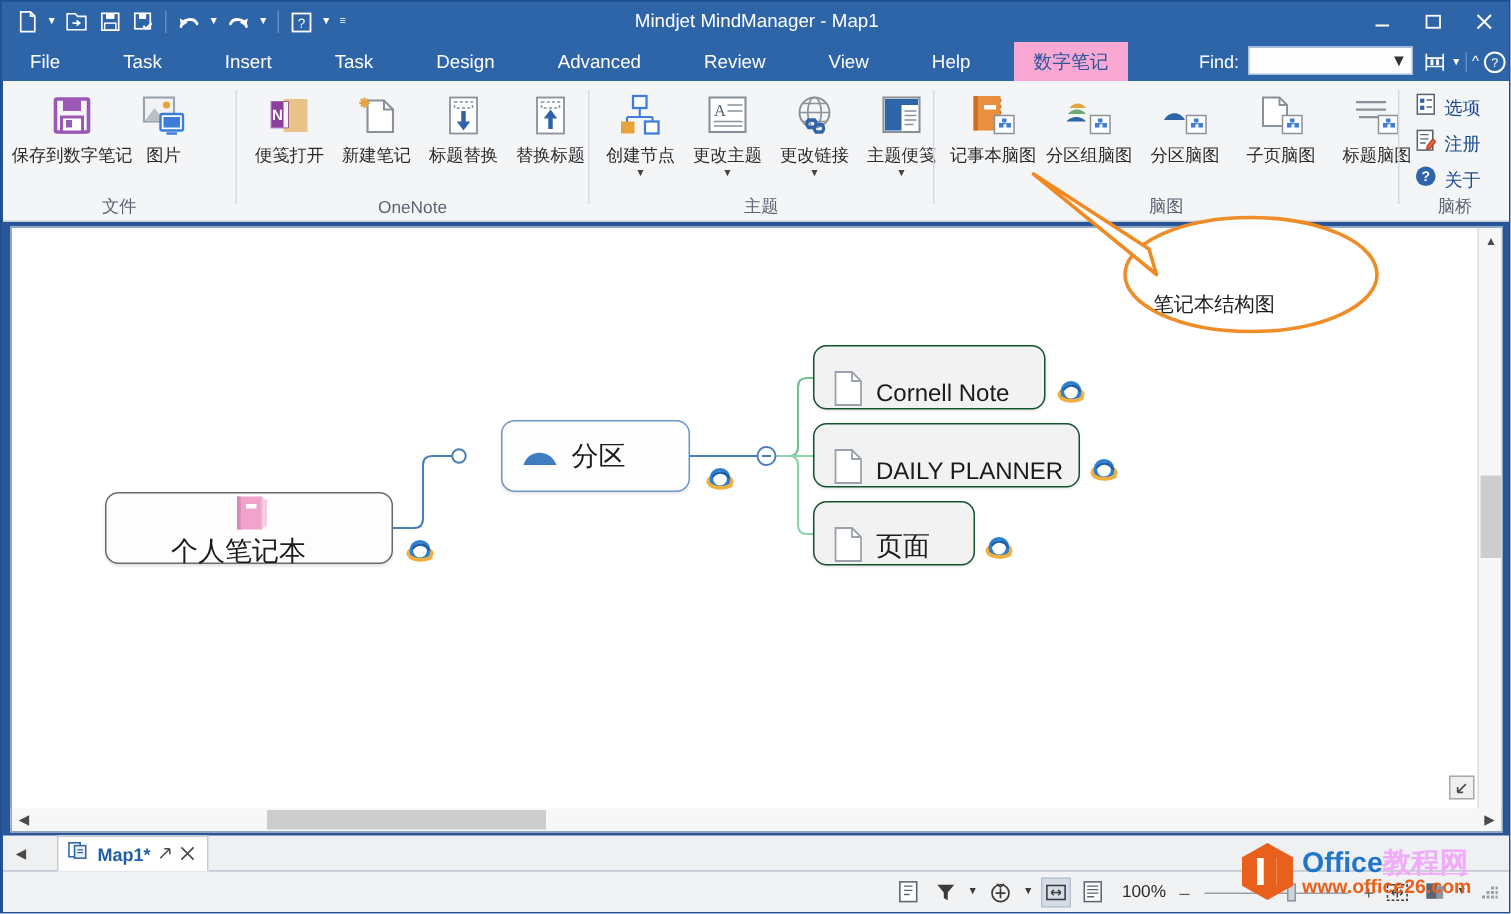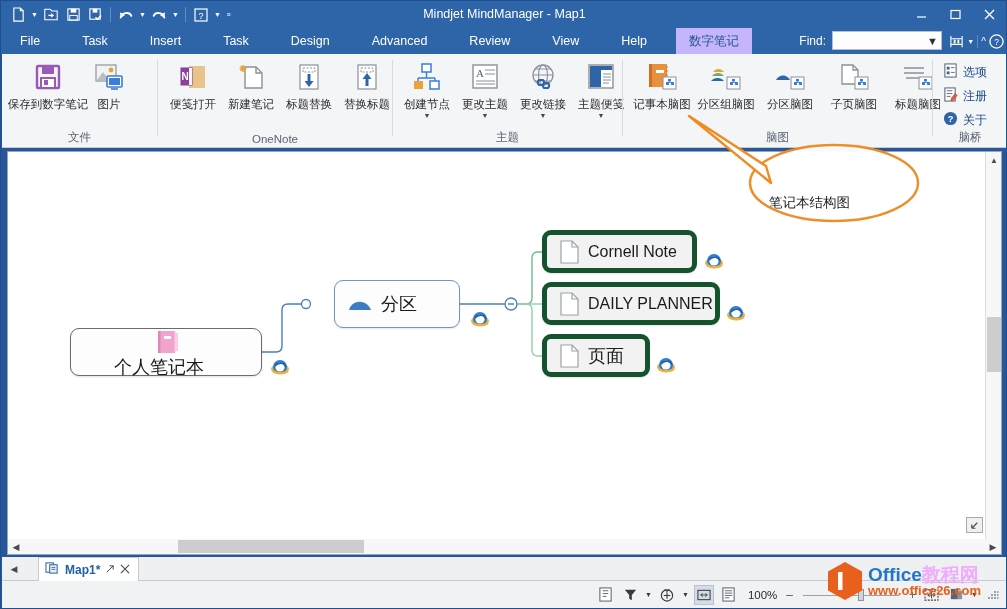--- a/index.html
+++ b/index.html
@@ -49,21 +49,21 @@
   .tabstrip {
     position: absolute; left: 0; top: 27px; width: 1007px; height: 26px;
     background: #2e64a8;
   }
   .tabs { position: absolute; left: 6px; top: 0; height: 26px; display: flex; align-items: stretch; gap: 16px; }
   .tab {
     padding: 0 13px; height: 26px; line-height: 26px; color: #ffffff; font-size: 12.5px;
     white-space: nowrap;
   }
   .tab.active {
-    background: #c4b5fd; color: #2a5699;
+    background: #f9a8d4; color: #2a5699;
   }
   .findbox {
     position: absolute; right: 66px; top: 3px; height: 19px;
     display: flex; align-items: center;
   }
   .find-label { color: #ffffff; font-size: 12px; margin-right: 6px; }
   .find-input {
     width: 110px; height: 19px; background: #fdfdfd; border: 1px solid #a9c0dc;
     display: flex; align-items: center; position: relative;
   }
@@ -110,21 +110,21 @@
     background: #ffffff; border: 1px solid #8fa8c4;
   }
   .canvas { position: absolute; left: 0; top: 0; width: 100%; height: 100%; overflow: hidden; }
 
   .node {
     position: absolute; display: flex; align-items: center;
     border-radius: 9px; background: #fdfdfd; box-sizing: border-box;
   }
   .node-root { border: 1px solid #6b6b6b; box-shadow: 0 1px 2px rgba(0,0,0,.12); flex-direction: column; }
   .node-blue { border: 1px solid #6d95c8; box-shadow: 0 1px 2px rgba(0,0,0,.10); }
-  .node-green { border: 5px solid #14532d; background: #f2f2f2; box-shadow: 0 1px 2px rgba(0,0,0,.10); }
+  .node-green { border: 1px solid #14532d; background: #f2f2f2; box-shadow: 0 1px 2px rgba(0,0,0,.10); align-items: flex-end; }
   .node-ico { margin: 0 8px 0 12px; display: flex; align-items: center; }
   .node-txt { font-size: 16px; color: #1b1b1b; white-space: nowrap; padding-right: 14px; }
   .node-txt.cn { font-size: 18px; }
   .ie-badge { position: absolute; width: 20px; height: 20px; }
 
   .callout-txt {
     position: absolute; font-size: 13.5px; color: #1b1b1b; white-space: nowrap;
   }
 
   

